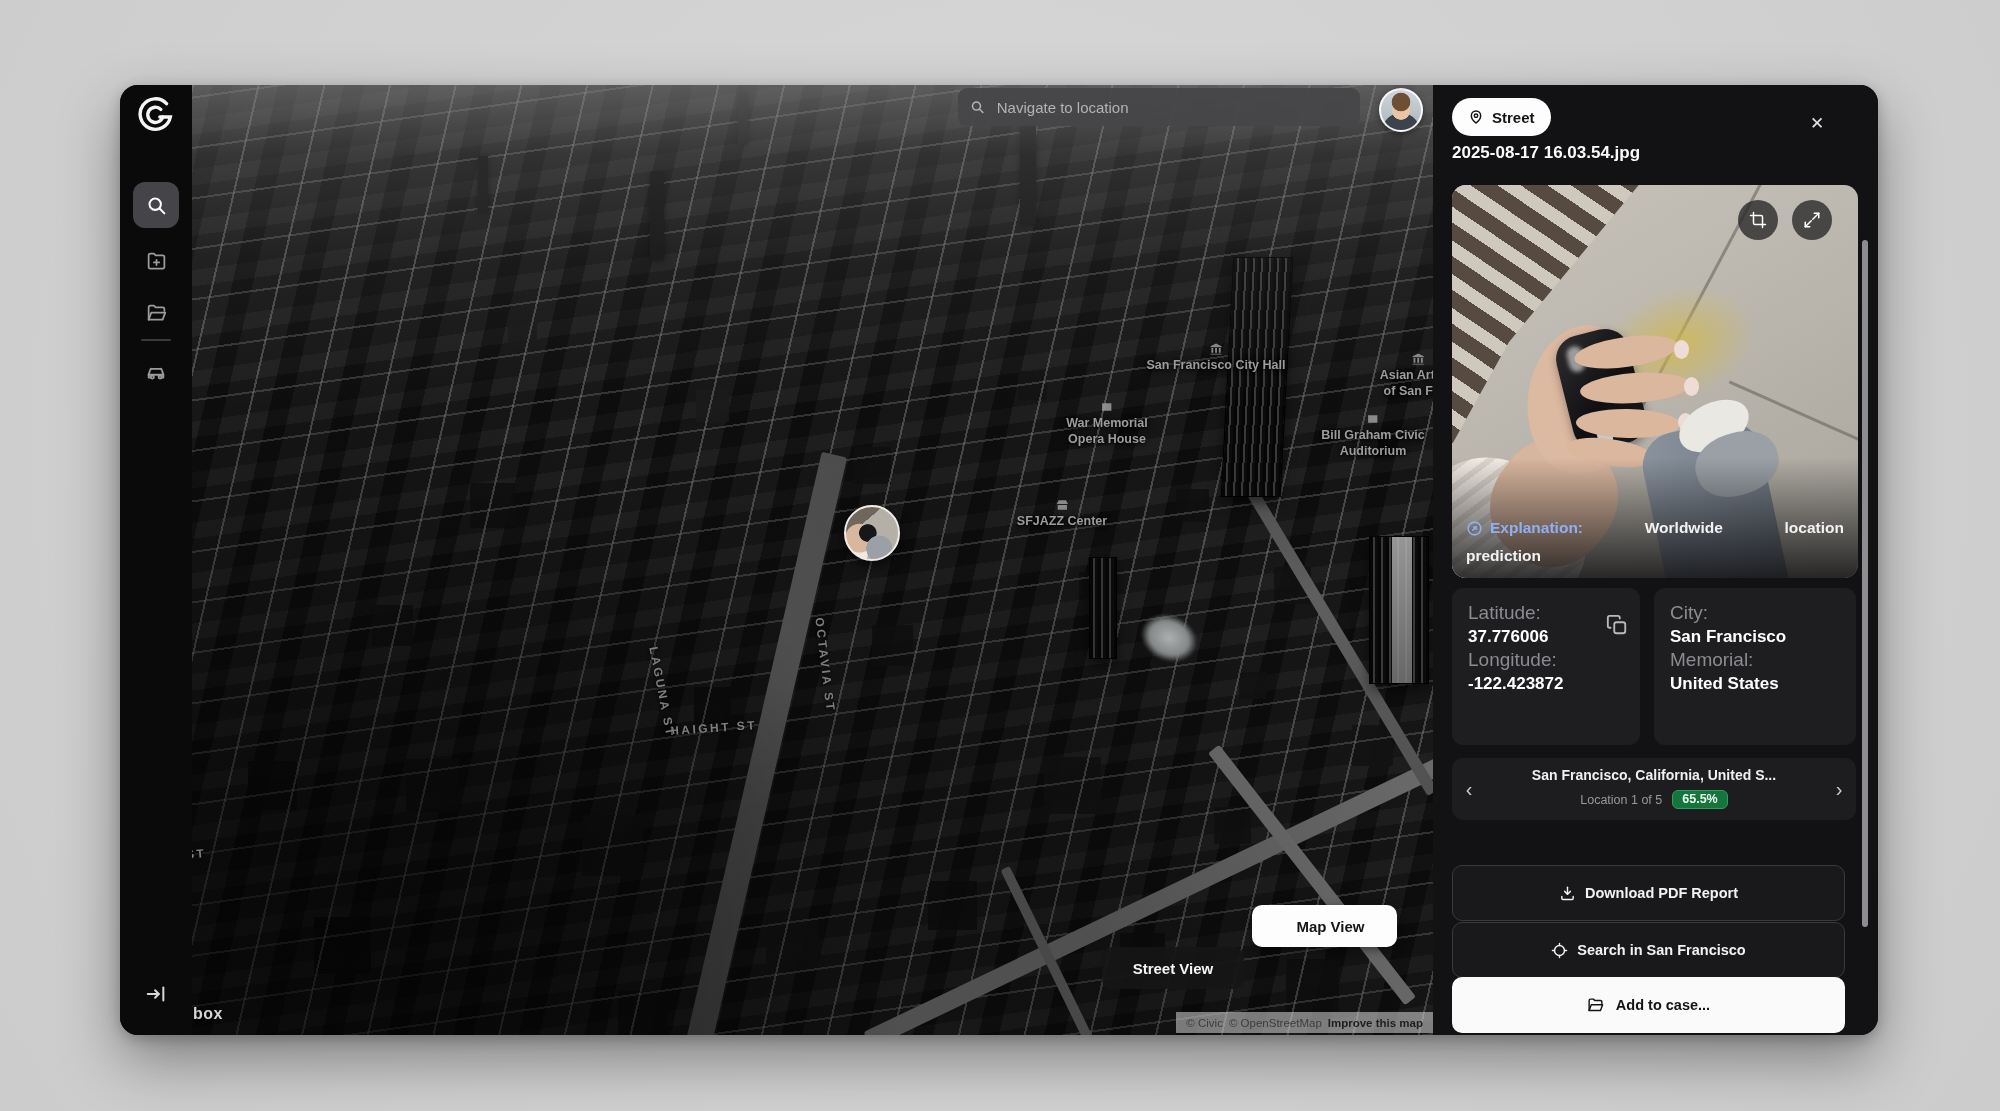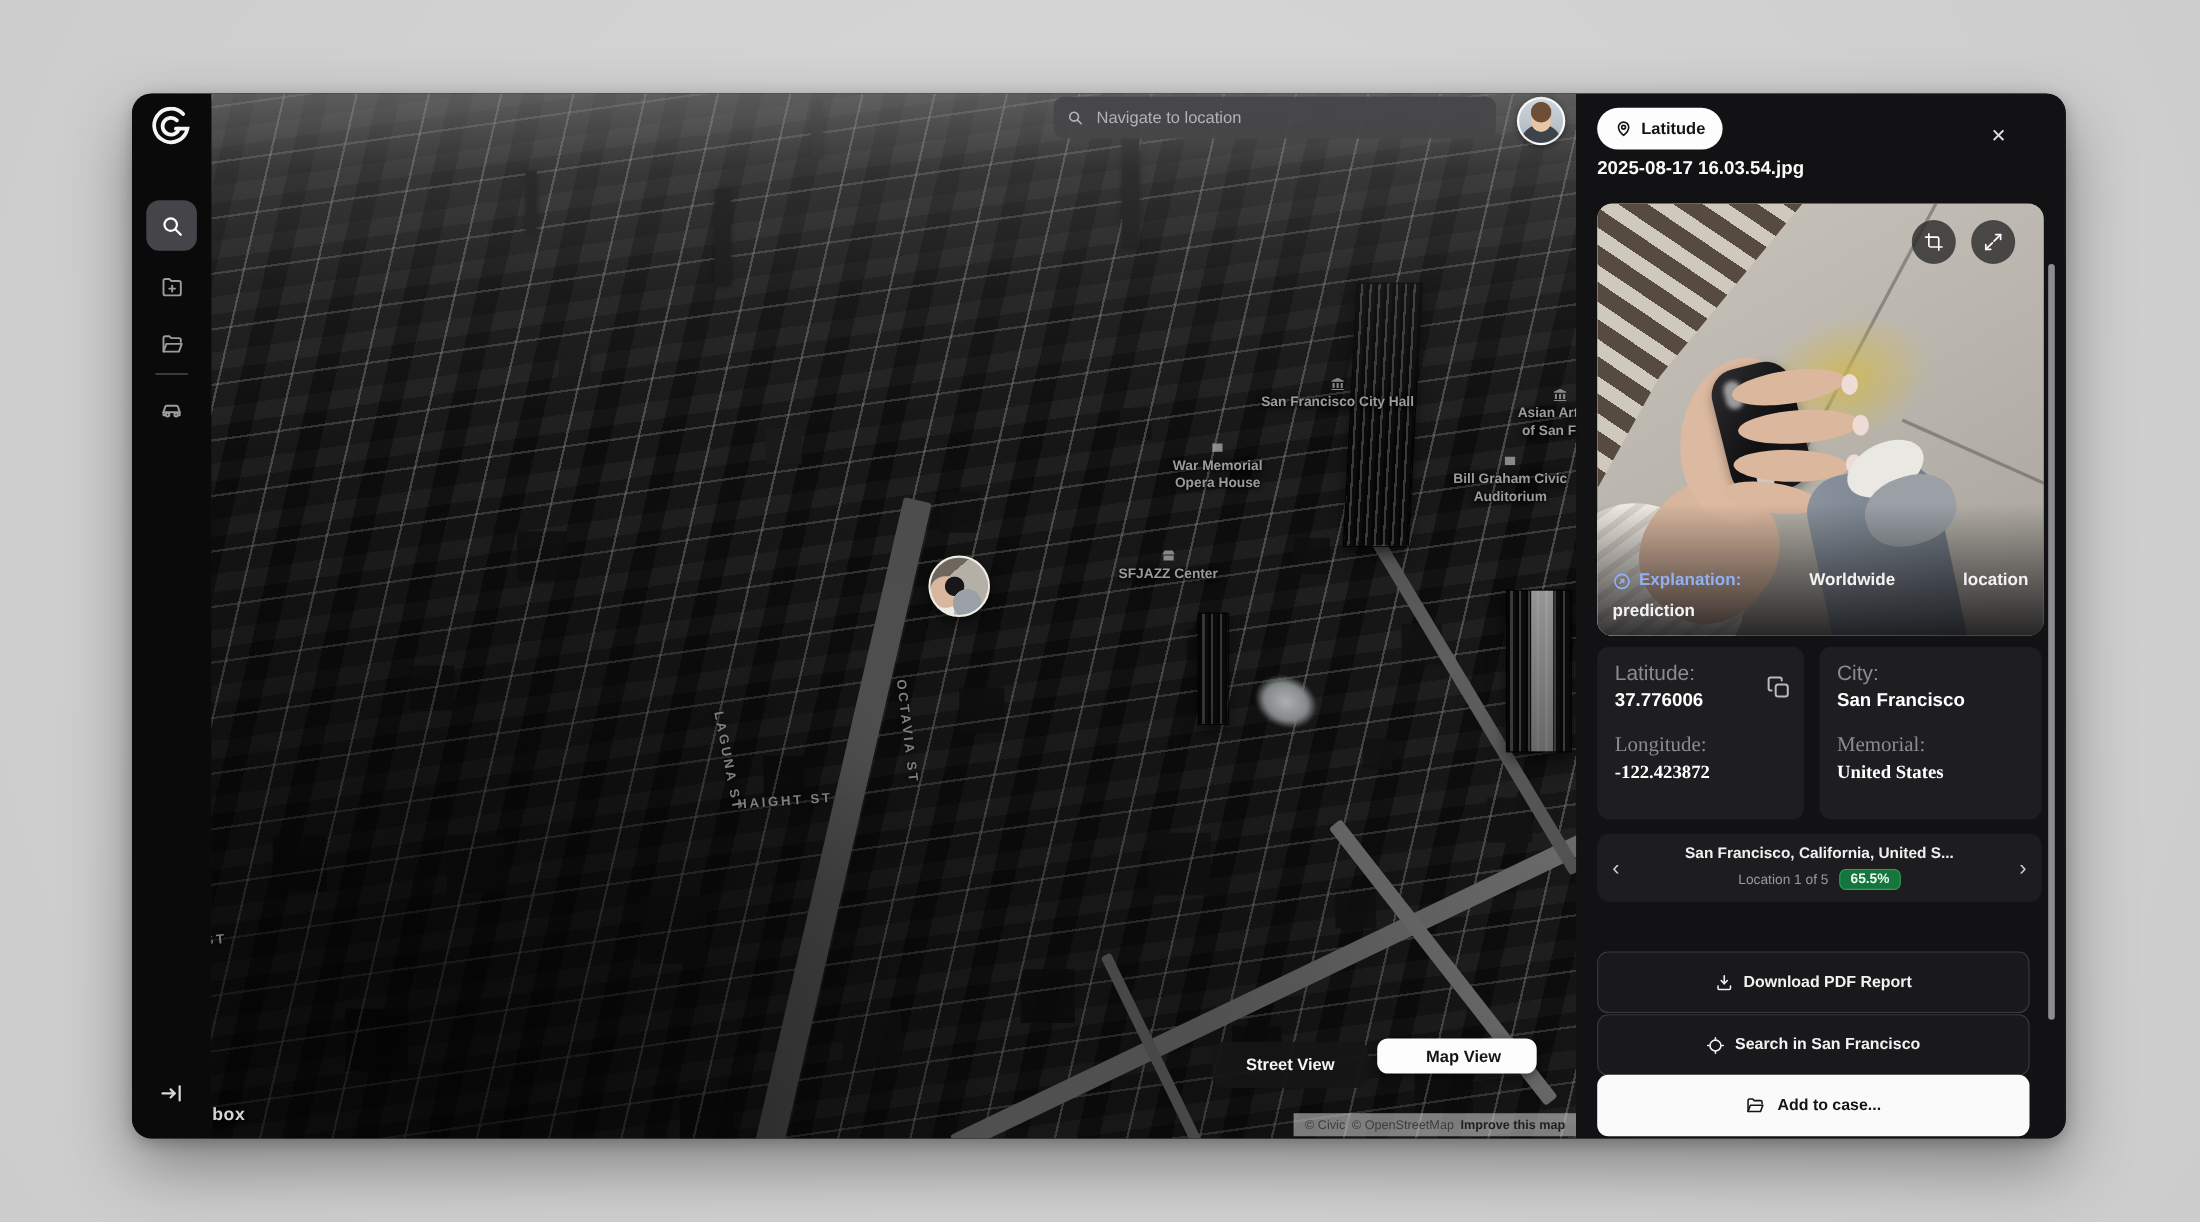--- a/index.html
+++ b/index.html
@@ -61,21 +61,21 @@
   .avatar{position:absolute;left:1187px;top:3px;width:44px;height:44px;border-radius:50%;z-index:30;border:2px solid rgba(255,255,255,.9);
       box-sizing:border-box;background:
       radial-gradient(circle at 50% 30%,#6e4e34 0 26%,transparent 28%),
       radial-gradient(circle at 50% 52%,#e8c5a4 0 30%,transparent 32%),
       radial-gradient(circle at 50% 105%,#3c434b 0 40%,transparent 42%),
       linear-gradient(180deg,#cfd6dd,#aab3bc);box-shadow:0 2px 6px rgba(0,0,0,.4);}
 
   .view-btn{position:absolute;height:42px;border-radius:10px;display:flex;align-items:center;justify-content:center;
       font-size:15px;font-weight:700;z-index:30;box-sizing:border-box;}
   .view-btn.dark{left:910px;top:862px;width:142px;background:rgba(22,22,23,.92);color:#f5f5f5;}
-  .view-btn.light{left:1060px;top:859px;width:145px;height:32px;background:#fdfdfd;color:#151515;box-shadow:0 3px 10px rgba(0,0,0,.45);padding-left:12px;}
+  .view-btn.light{left:1060px;top:820px;width:145px;height:42px;background:#fdfdfd;color:#151515;box-shadow:0 3px 10px rgba(0,0,0,.45);padding-left:12px;}
 
   .attribution{position:absolute;right:0;bottom:2px;height:21px;display:flex;align-items:center;gap:6px;padding:0 10px;
       background:rgba(215,215,215,.55);font-size:11.5px;color:#3d3d3d;z-index:30;}
   .attribution .strong{font-weight:700;color:#1f1f1f;}
   .watermark{position:absolute;left:1px;bottom:12px;color:#d6d6d6;font-size:16px;font-weight:700;letter-spacing:.5px;z-index:29;
       text-shadow:0 1px 2px rgba(0,0,0,.6);}
   .st-partial{left:-6px;top:762px;transform:rotate(-5deg);}
 
   
   #panel{position:absolute;right:0;top:0;width:445px;height:950px;background:#121214;z-index:50;}
@@ -112,21 +112,21 @@
   .img-btn.crop{left:286px;} .img-btn.expand{left:340px;}
   .overlay{position:absolute;left:0;right:0;bottom:0;height:120px;background:linear-gradient(to top,rgba(10,10,12,.82),rgba(10,10,12,0));}
   .expl{position:absolute;left:14px;right:14px;bottom:8px;color:#f2f2f2;font-size:15.5px;font-weight:700;line-height:28px;}
   .expl .row1{display:flex;justify-content:space-between;align-items:center;}
   .expl .lab{color:#8fb0f5;display:flex;align-items:center;gap:7px;}
 
   .coord-card{position:absolute;top:503px;height:157px;border-radius:11px;background:#1e1e21;box-sizing:border-box;padding:14px 16px;}
   .coord-card.left{left:19px;width:188px;} .coord-card.right{left:221px;width:202px;}
   .c-label{color:#8b8b90;font-size:19px;}
   .c-value{color:#ffffff;font-size:17px;font-weight:700;margin-top:3px;white-space:nowrap;}
-  .c-group2{margin-top:20px;font-family:Liberation Serif, serif;}
+  .c-group2{margin-top:2px;}
   .copy-btn{position:absolute;right:12px;top:26px;width:22px;height:22px;}
 
   .nav-bar{position:absolute;left:19px;top:673px;width:404px;height:62px;border-radius:11px;background:#1d1d20;box-sizing:border-box;}
   .nav-title{position:absolute;left:36px;right:36px;top:9px;text-align:center;color:#f0f0f0;font-size:14px;font-weight:700;white-space:nowrap;overflow:hidden;}
   .nav-row2{position:absolute;left:36px;right:36px;top:32px;display:flex;align-items:center;justify-content:center;gap:10px;}
   .nav-counter{color:#98989d;font-size:12.5px;}
   .badge{background:#15753c;border:1px solid #2e9e5b;border-radius:6px;padding:1px 9px 2px;font-size:12.5px;font-weight:700;color:#eafcf1;}
   .chev{position:absolute;top:0;bottom:0;width:30px;display:flex;align-items:center;justify-content:center;color:#cfcfcf;font-size:20px;}
   .chev.l{left:2px;} .chev.r{right:2px;}
 
@@ -268,21 +268,21 @@
           </svg>
       </div>
     </div>
 
     <div id="panel">
       <div class="pill">
         <svg width="16" height="16" viewBox="0 0 24 24" fill="none" stroke="#141414" stroke-width="2.2">
             <path d="M12 21s-7-5.4-7-11a7 7 0 0 1 14 0c0 5.6-7 11-7 11z"></path>
             <circle cx="12" cy="10" r="2.6"></circle>
           </svg>
-        <span>Latitude</span>
+        <span>Street</span>
       </div>
       <div class="close-x">
           <span>✕</span>
         </div>
       <div class="filename">2025-08-17 16.03.54.jpg</div>
 
       <div class="image-card">
         <div class="seam" style="left:248px;top:-20px;width:3px;height:260px;transform:rotate(28deg);"></div>
         <div class="seam" style="left:270px;top:230px;width:170px;height:3px;transform:rotate(24deg);"></div>
         <div class="bench"></div>

